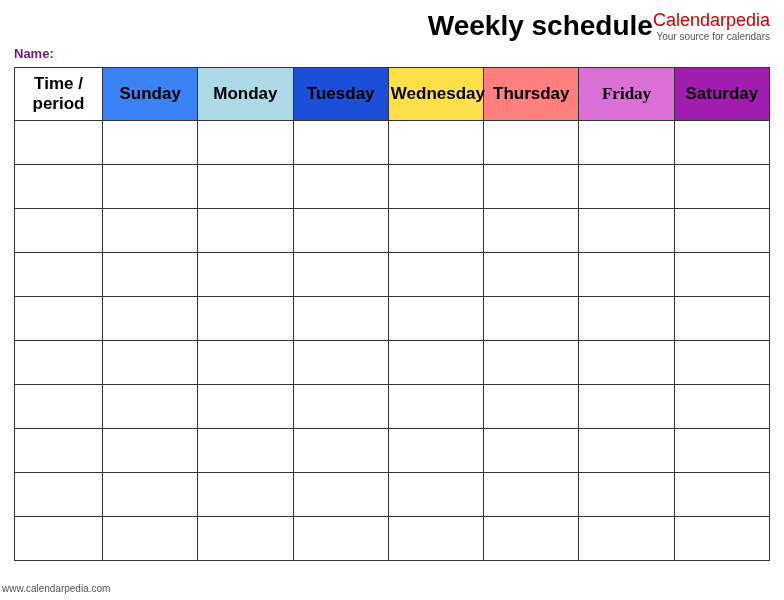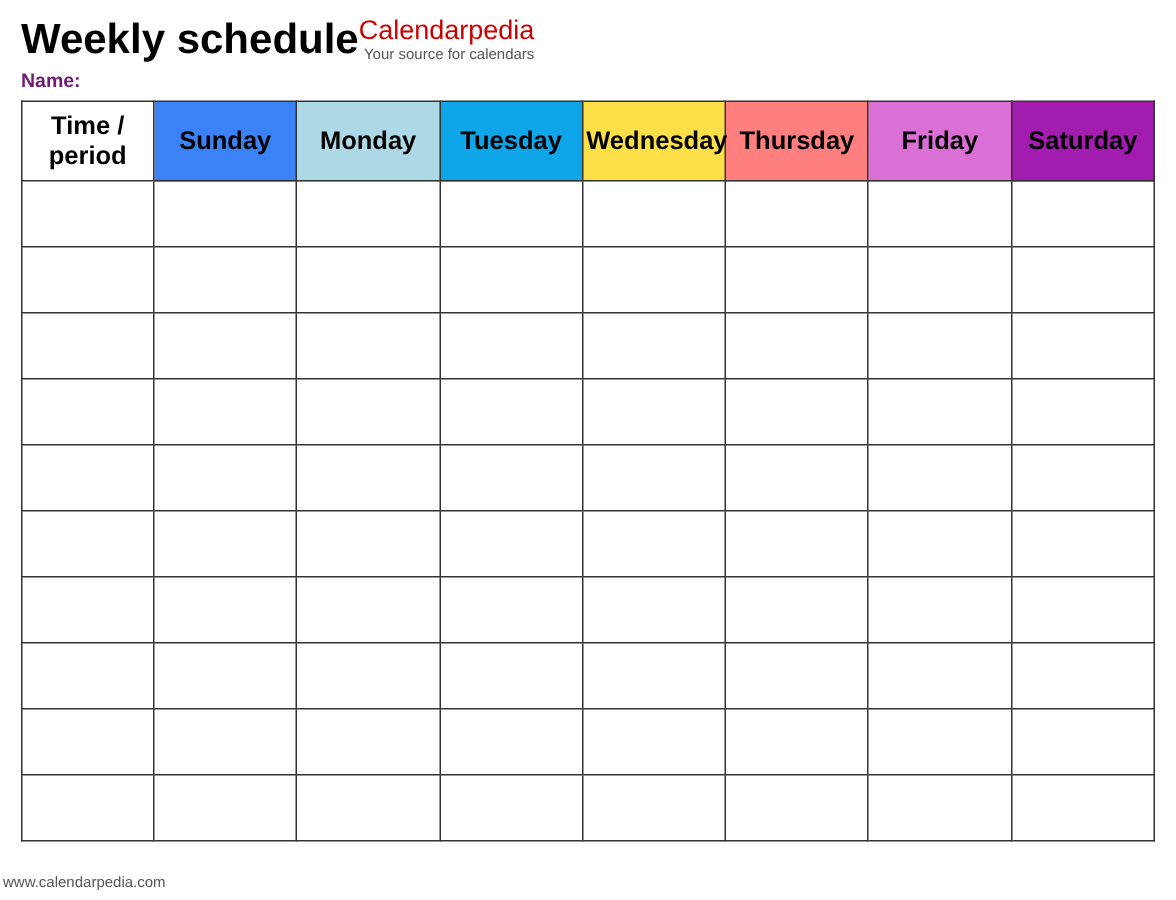--- a/index.html
+++ b/index.html
@@ -12,21 +12,21 @@
       position: relative;
     }
     .page {
       width: 784px;
       height: 600px;
       padding: 10px 14px 10px 14px;
       position: relative;
     }
     .header-row {
       display: flex;
-      justify-content: flex-start;
+      justify-content: flex-end;
       align-items: flex-start;
       margin-bottom: 4px;
     }
     .page-title {
       font-size: 28px;
       font-weight: bold;
       color: #000;
     }
     .brand-box {
       text-align: right;
@@ -66,24 +66,24 @@
     }
     .schedule-table td {
       height: 44px;
     }
     .col-time {
       width: 88px;
       background: #fff;
     }
     .col-sun { background: #3b82f6; }
     .col-mon { background: #add8e6; }
-    .col-tue { background: #0ea5e9; }
+    .col-tue { background: #1d4ed8; }
     .col-wed { background: #fde047; }
     .col-thu { background: #ff7f7f; }
-    .col-fri { background: #da70d6; }
+    .col-fri { background: #da70d6; font-family: Liberation Serif, serif; }
     .col-sat { background: #a21caf; }
     .cell-time {
       background: #fff;
       font-size: 12px;
     }
     .footer {
       position: absolute;
       bottom: 6px;
       left: 2px;
       font-size: 10px;

